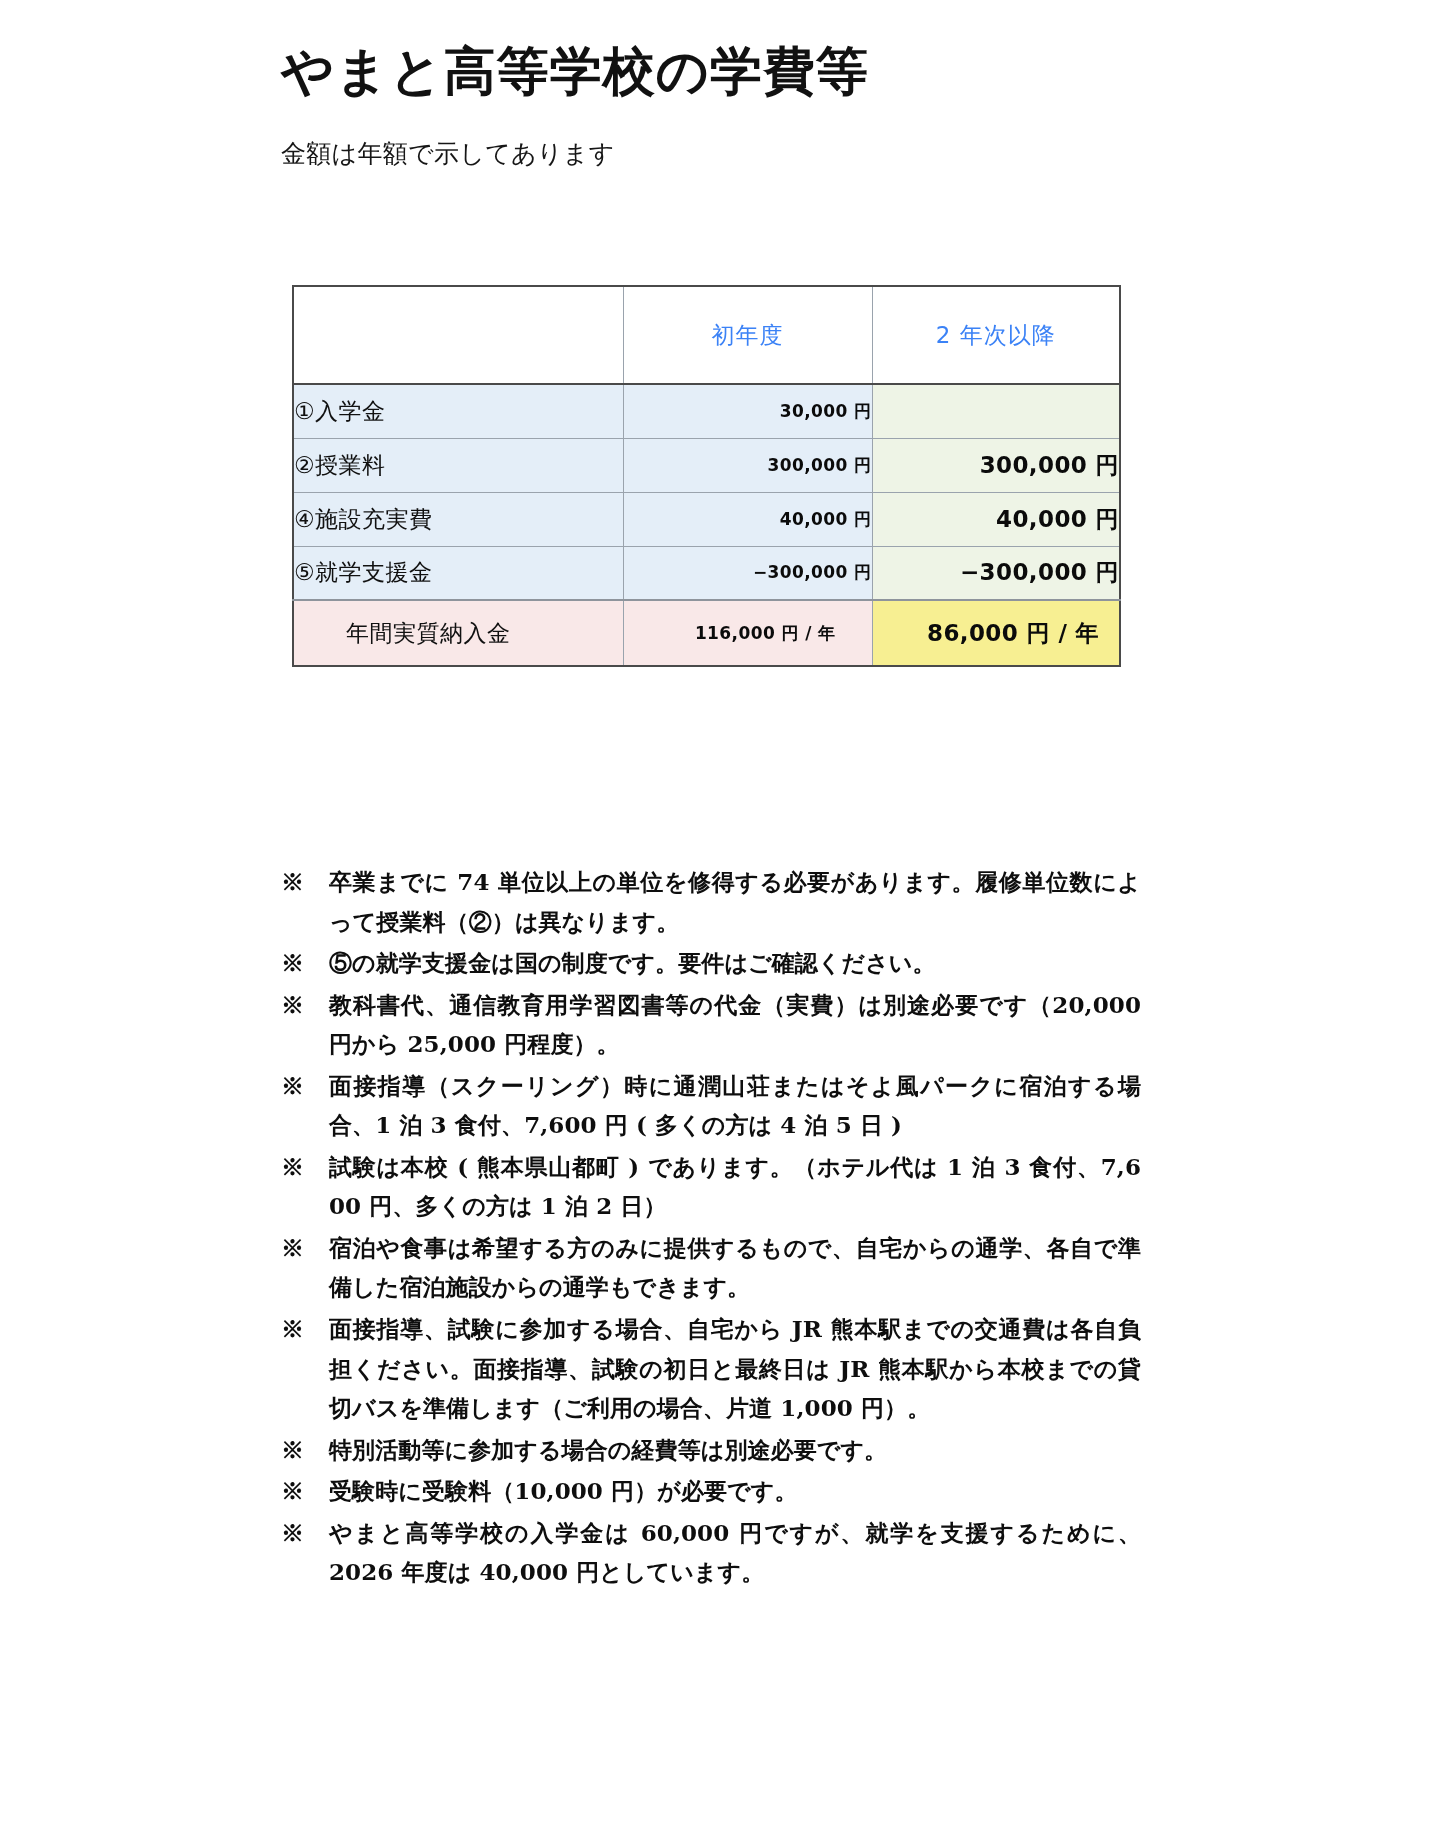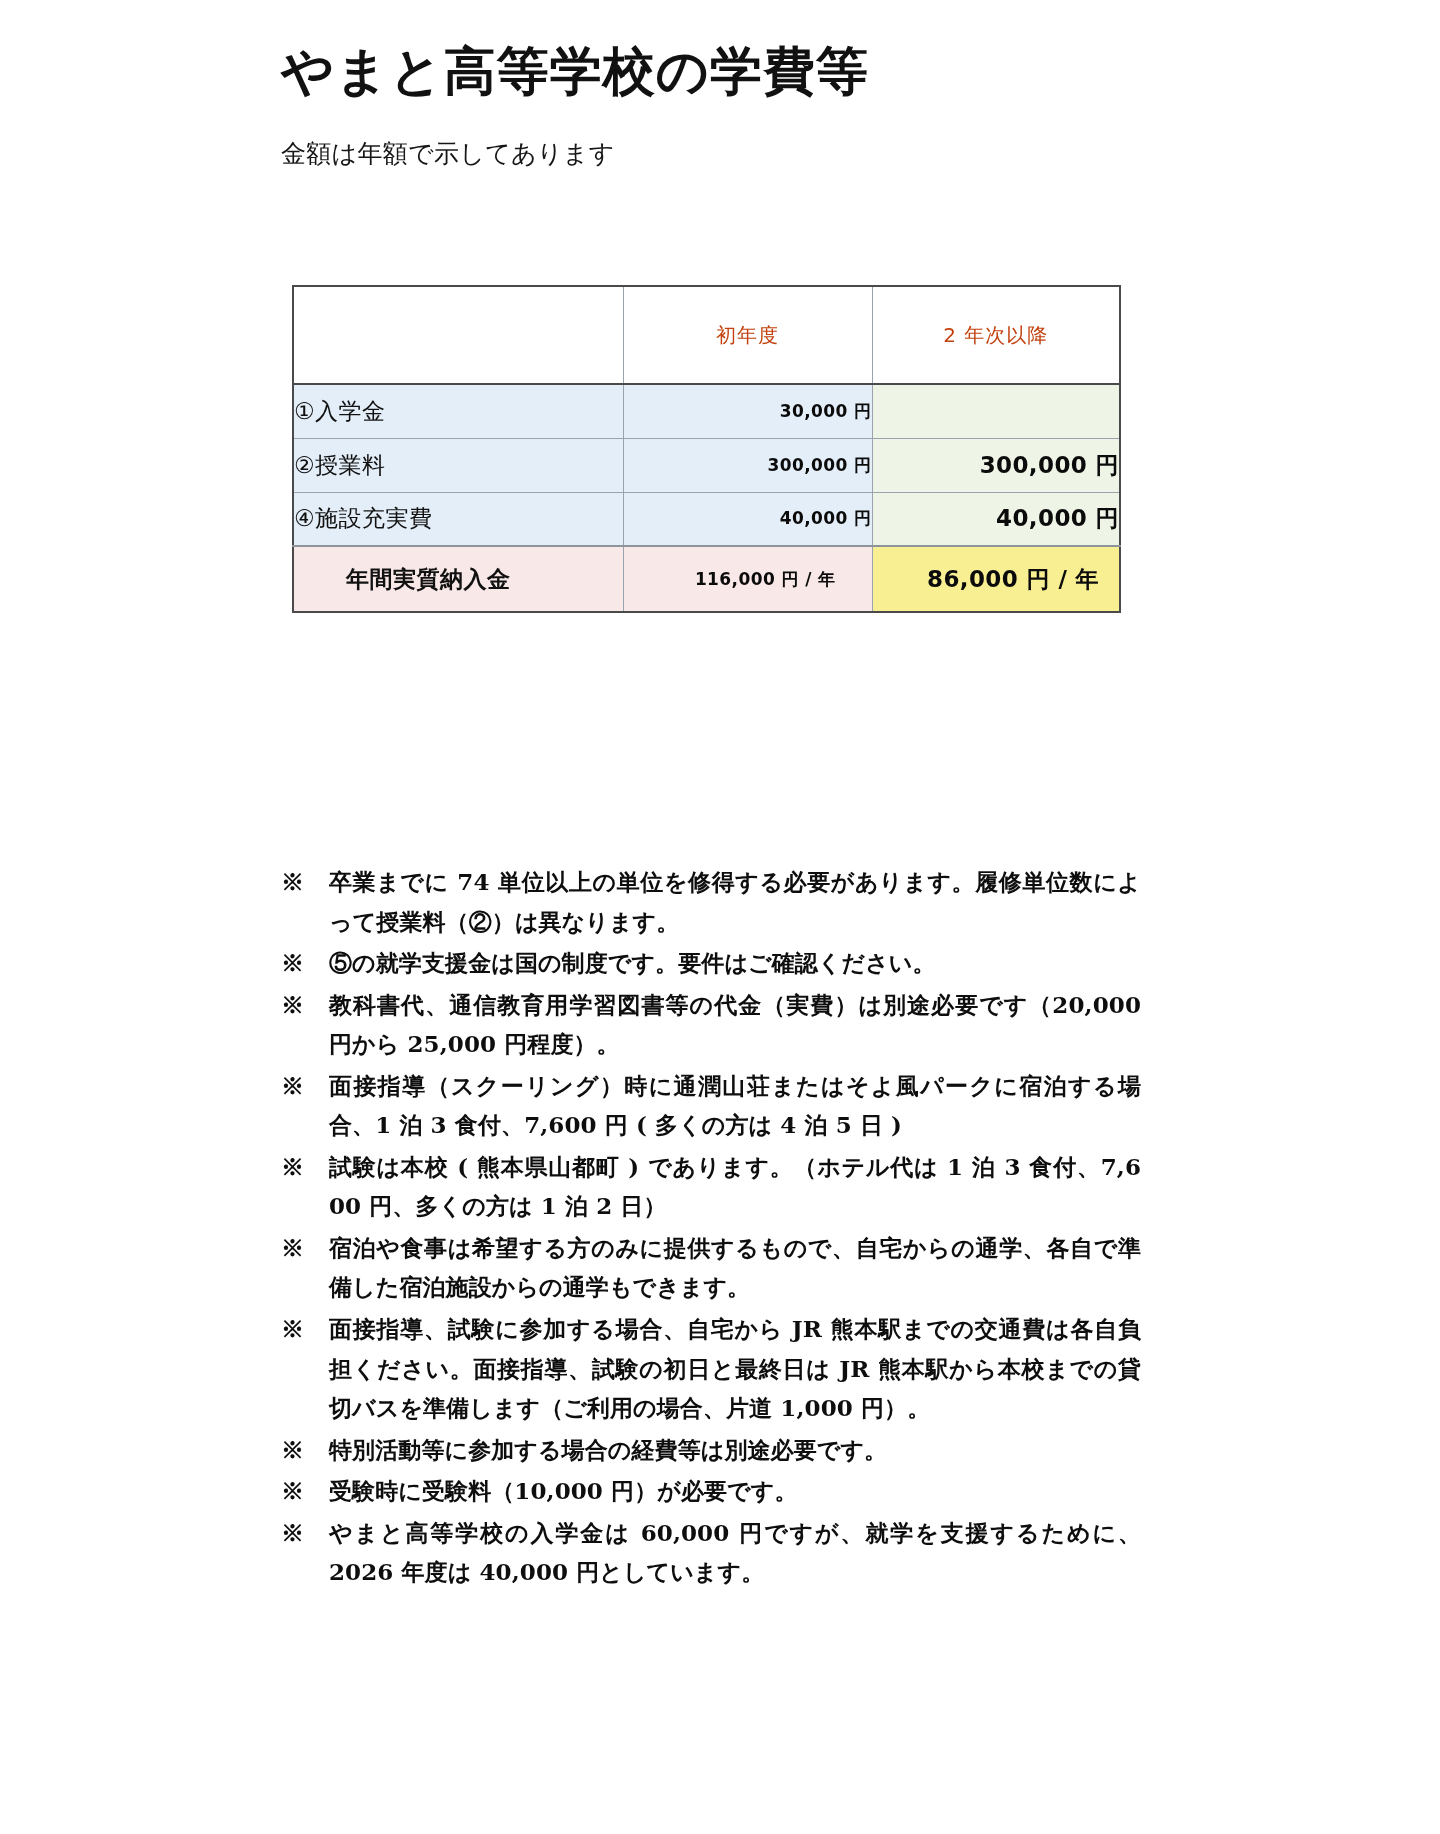--- a/index.html
+++ b/index.html
@@ -84,23 +84,23 @@
     vertical-align: middle;
     box-sizing: border-box;
   }
   table.fee-table {
     border: 2px solid #4a4a4a;
   }
   .fee-table thead th {
     height: 98px;
     background: #ffffff;
     font-weight: 400;
-    font-size: 20px;
+    font-size: 23px;
     letter-spacing: 1px;
-    color: #c2410c;
+    color: #3b82f6;
     text-align: center;
     border-bottom: 2px solid #4a4a4a;
   }
   .fee-table thead th.blank-head {
     border-bottom: 2px solid #4a4a4a;
   }
 
   .fee-table tbody tr { height: 54px; }
   .fee-table tbody tr.total-row { height: 66px; }
 
@@ -128,21 +128,21 @@
     font-weight: 700;
     letter-spacing: 0.4px;
     color: #0b0b0b;
     background: #eef4e6;
   }
   tr.total-row td.label-cell,
   tr.total-row td.val-first {
     background: #f9e8e8;
     border-top: 2px solid #8e949c;
   }
-  tr.total-row td.label-cell { font-weight: 700; padding-left: 52px; }
+  tr.total-row td.label-cell { font-weight: 400; padding-left: 52px; }
   tr.total-row td.val-first { font-weight: 700; padding-right: 36px; }
   tr.total-row td.val-second {
     background: #f7ef92;
     font-weight: 700;
     border-top: 2px solid #8e949c;
     padding-right: 20px;
   }
   td.empty-cell { background: #eef4e6; }
 
   
@@ -209,20 +209,25 @@
         <tr>
           <td class="label-cell">②授業料</td>
           <td class="val-first">300,000 円</td>
           <td class="val-second">300,000 円</td>
         </tr>
         <tr>
           <td class="label-cell">④施設充実費</td>
           <td class="val-first">40,000 円</td>
           <td class="val-second">40,000 円</td>
         </tr>
+        <tr>
+          <td class="label-cell">⑤就学支援金</td>
+          <td class="val-first">−300,000 円</td>
+          <td class="val-second">−300,000 円</td>
+        </tr>
         <tr class="total-row">
           <td class="label-cell">年間実質納入金</td>
           <td class="val-first">116,000 円 / 年</td>
           <td class="val-second">86,000 円 / 年</td>
         </tr>
       </tbody>
     </table>
   </div>
 
   <div class="notes">

